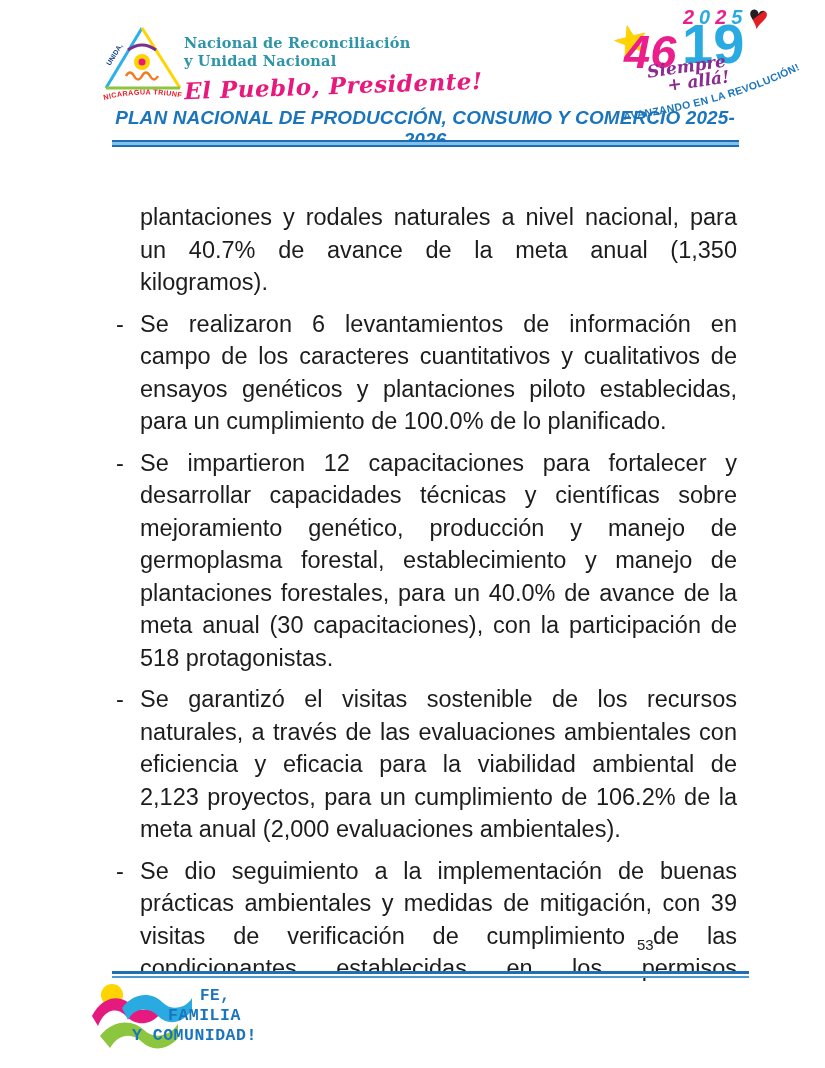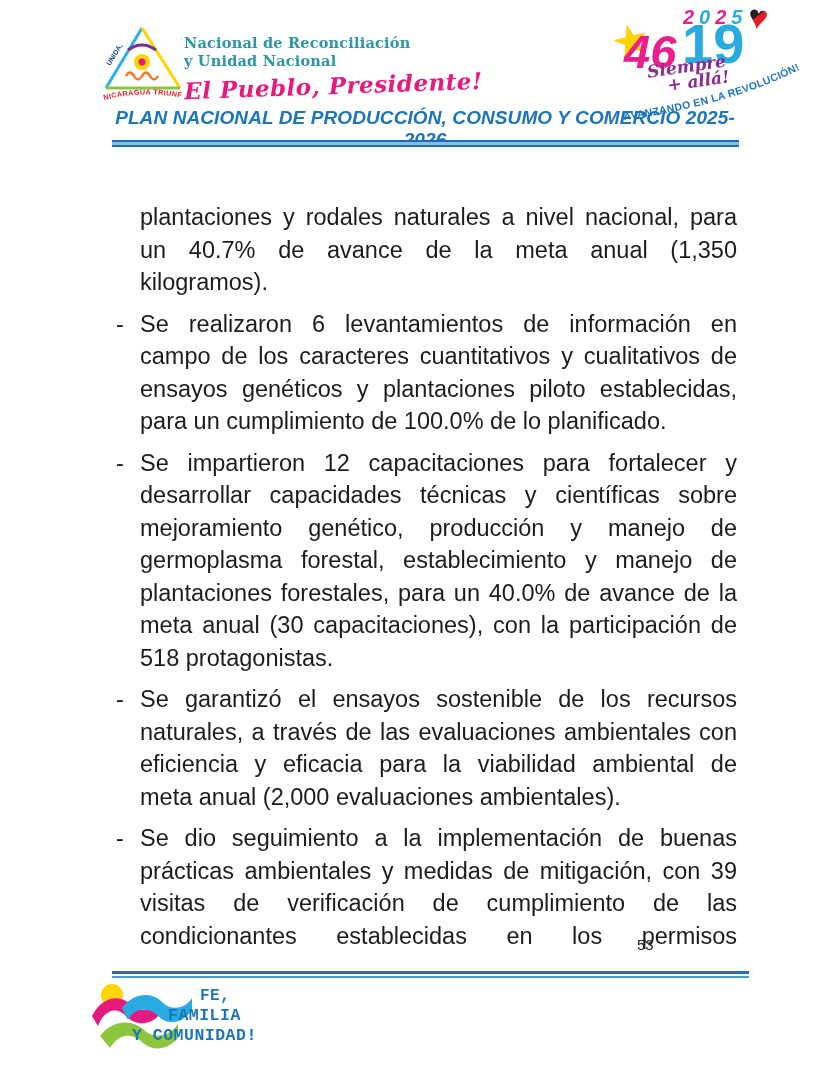--- a/index.html
+++ b/index.html
@@ -120,23 +120,24 @@
         <div class="jline">Se impartieron 12 capacitaciones para fortalecer y</div>
         <div class="jline">desarrollar capacidades técnicas y científicas sobre</div>
         <div class="jline">mejoramiento genético, producción y manejo de</div>
         <div class="jline">germoplasma forestal, establecimiento y manejo de</div>
         <div class="jline">plantaciones forestales, para un 40.0% de avance de la</div>
         <div class="jline">meta anual (30 capacitaciones), con la participación de</div>
         <div class="jline last">518 protagonistas.</div>
       </div>
       <div class="para">
         <span class="bullet">-</span>
-        <div class="jline">Se garantizó el ensayos sostenible de los recursos</div>
+        <div class="jline">Se garantizó el visitas sostenible de los recursos</div>
         <div class="jline">naturales, a través de las evaluaciones ambientales con</div>
         <div class="jline">eficiencia y eficacia para la viabilidad ambiental de</div>
+        <div class="jline">2,123 proyectos, para un cumplimiento de 106.2% de la</div>
         <div class="jline last">meta anual (2,000 evaluaciones ambientales).</div>
       </div>
       <div class="para">
         <span class="bullet">-</span>
         <div class="jline">Se dio seguimiento a la implementación de buenas</div>
         <div class="jline">prácticas ambientales y medidas de mitigación, con 39</div>
         <div class="jline">visitas de verificación de cumplimiento de las</div>
         <div class="jline">condicionantes establecidas en los permisos</div>
       </div>
     </div>

